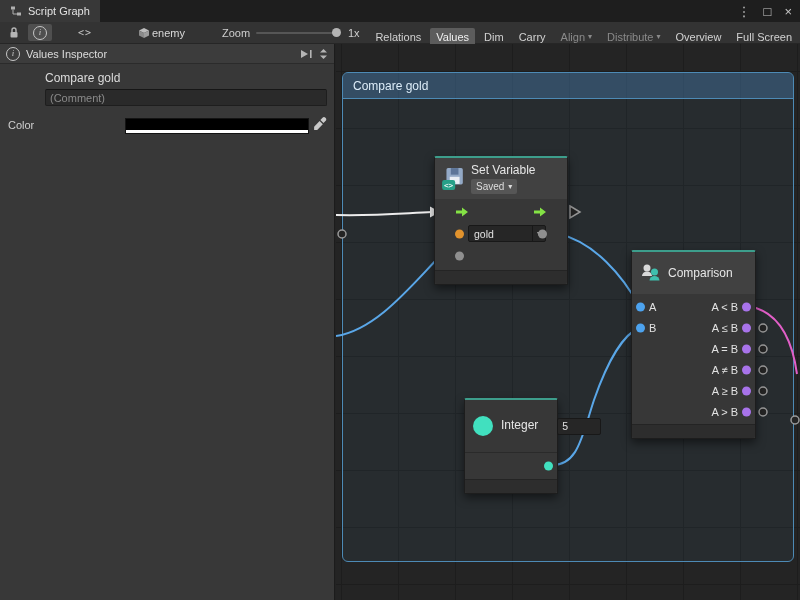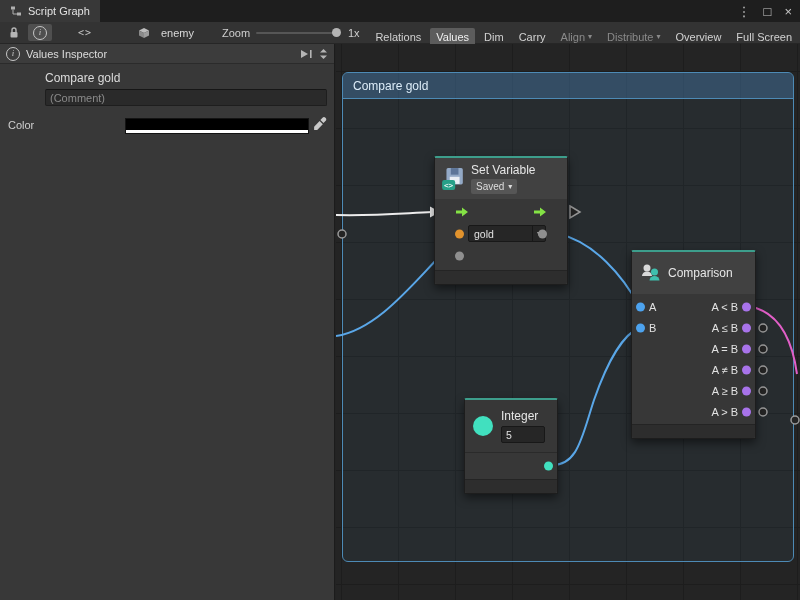--- a/index.html
+++ b/index.html
@@ -13,21 +13,21 @@
   .titlebar{position:absolute;top:0;left:0;right:0;height:22px;background:#1e1e1e;}
   .tab{position:absolute;left:0;top:0;height:22px;background:#383838;display:flex;align-items:center;gap:6px;padding:0 10px;font-size:11px;color:#e2e2e2;}
   .win-controls{position:absolute;right:8px;top:0;height:22px;display:flex;align-items:center;gap:13px;font-size:13px;color:#c8c8c8;}
   .win-controls span{cursor:default;}
   
   .toolbar{position:absolute;top:22px;left:0;right:0;height:22px;background:#333333;border-bottom:1px solid #262626;box-sizing:border-box;}
   .icon-btn{position:absolute;top:2px;height:17px;display:flex;align-items:center;justify-content:center;border-radius:2px;}
   .icon-btn.pressed{background:#4f4f4f;}
   .info-glyph{width:12px;height:12px;border:1px solid #c6c6c6;border-radius:50%;font-size:9px;line-height:11px;text-align:center;color:#c6c6c6;font-family:"Liberation Serif", serif;font-style:italic;display:inline-block;}
   .code-glyph{font-size:10px;color:#c6c6c6;letter-spacing:1px;font-family:"DejaVu Sans Mono", monospace;}
-  .tb-target{position:absolute;left:138px;top:0;height:21px;display:flex;align-items:center;gap:11px;color:#d8d8d8;}
+  .tb-target{position:absolute;left:138px;top:0;height:21px;display:flex;align-items:center;gap:2px;color:#d8d8d8;}
   .tb-zoomlabel{position:absolute;left:222px;top:0;height:21px;display:flex;align-items:center;color:#cfcfcf;}
   .slider{position:absolute;left:256px;top:0;width:84px;height:21px;}
   .slider .track{position:absolute;left:0;right:0;top:10px;height:2px;background:#565656;border-radius:1px;}
   .slider .handle{position:absolute;left:76px;top:6px;width:9px;height:9px;border-radius:50%;background:#b4b4b4;}
   .tb-zoomval{position:absolute;left:348px;top:0;height:21px;display:flex;align-items:center;color:#cfcfcf;}
   .tb-buttons{position:absolute;right:2px;top:0;height:29px;display:flex;align-items:center;gap:3px;}
   .tbtn{padding:2px 6px;border-radius:2px;color:#d2d2d2;display:flex;align-items:center;gap:3px;line-height:14px;white-space:nowrap;}
   .tbtn.active{background:#5c5c5c;color:#efefef;}
   .tbtn.dim{color:#8a8a8a;}
   .caret{font-size:8px;line-height:8px;}
@@ -79,21 +79,21 @@
   .fleft{left:4px;} .fright{right:4px;}
   .dropdown{position:absolute;left:17px;top:2px;width:78px;height:17px;background:#262626;border:1px solid #181818;border-radius:2px;display:flex;align-items:center;font-size:10.5px;color:#e0e0e0;box-sizing:border-box;}
   .dd-label{padding-left:5px;}
   .dd-caret{margin-left:auto;padding:0 4px;color:#a8a8a8;font-size:8px;border-left:1px solid #181818;line-height:14px;align-self:stretch;display:flex;align-items:center;}
   .cmp-rows{padding:2px 0;}
   .cmp-row{height:21px;position:relative;}
   .cmp-in{position:absolute;left:17px;top:50%;transform:translateY(-50%);color:#e2e2e2;}
   .cmp-out{position:absolute;right:17px;top:50%;transform:translateY(-50%);color:#e2e2e2;}
   .int-top{height:52px;display:flex;align-items:center;gap:8px;padding:0 8px;box-sizing:border-box;}
   .int-circle{width:20px;height:20px;border-radius:50%;background:#41e0bf;flex:0 0 auto;}
-  .int-col{display:flex;flex-direction:column;gap:3px;justify-content:space-between;}
+  .int-col{display:flex;flex-direction:row;gap:19px;justify-content:space-between;}
   .int-field{width:38px;height:15px;background:#262626;border:1px solid #181818;border-radius:2px;font-size:10.5px;color:#e0e0e0;display:flex;align-items:center;padding-left:4px;box-sizing:content-box;}
   .int-ports{height:26px;position:relative;border-top:1px solid #2a2a2a;}
 </style>
 </head>
 <body>
 
 <div class="titlebar">
   <div class="tab">
     <svg width="12" height="12" viewBox="0 0 12 12">
       <rect x="1" y="1.5" width="4" height="3" fill="#b0b0b0"></rect>

